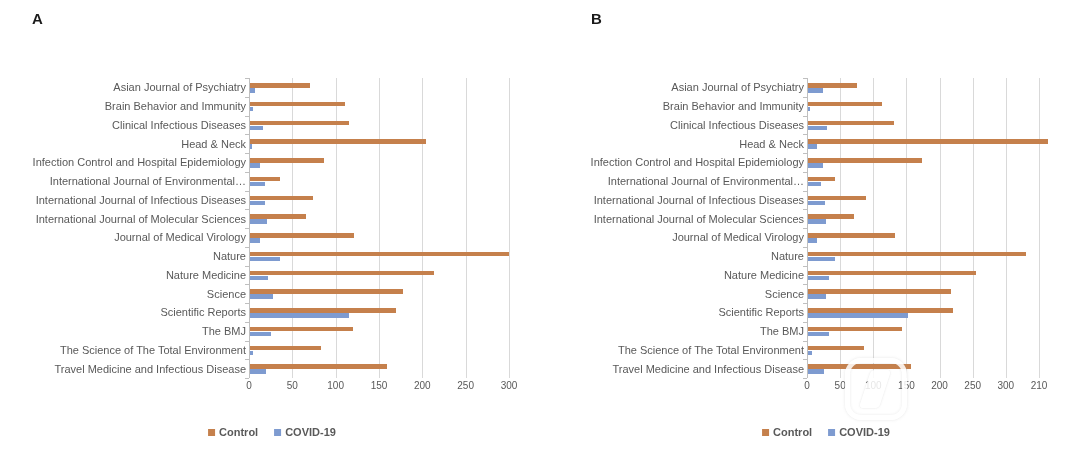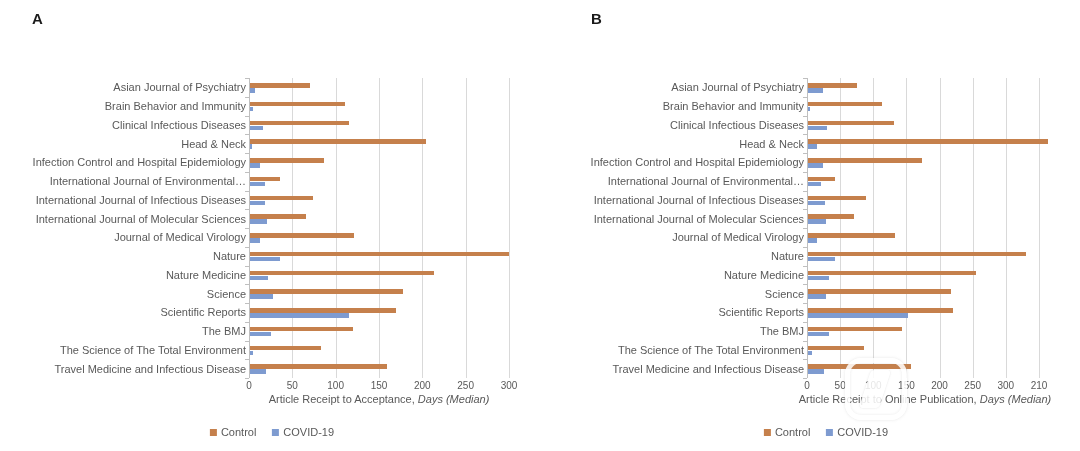--- a/index.html
+++ b/index.html
@@ -25,21 +25,21 @@
   .cat-tick{position:absolute;width:4px;height:1px;background:#BFBFBF;left:-4px;}
   .bar{position:absolute;left:1px;}
   .tick-label{
     position:absolute;transform:translateX(-50%);font-size:10px;color:#595959;white-space:nowrap;
   }
   .x-title{
     position:absolute;transform:translateX(-50%);font-size:11px;color:#595959;white-space:nowrap;
   }
   .x-title .it{font-style:italic;}
   .legend{
-    position:absolute;transform:translateX(-50%);display:flex;gap:16px;align-items:center;
+    position:absolute;transform:translateX(-50%);display:flex;gap:16px;align-items:center;font-weight:bold;
   }
   .legend-item{display:flex;align-items:center;gap:4px;}
   .legend-swatch{width:7px;height:7px;}
   .legend-label{font-size:11px;color:#595959;}
   
   .watermark{position:absolute;left:845px;top:352px;width:235px;height:80px;pointer-events:none;}
   .wm-logo{
     position:absolute;left:0;top:6px;width:52px;height:52px;
     border:5px solid rgba(255,255,255,0.85);border-radius:16px;
     box-shadow:0 0 3px rgba(150,150,150,0.25), inset 0 0 3px rgba(150,150,150,0.2);
@@ -142,21 +142,20 @@
         <div class="bar" style="top: 286.25px; height: 4.6px; width: 136.933px; background: rgb(197, 128, 76);"></div>
         <div class="bar" style="top: 291.35px; height: 4.6px; width: 16.4667px; background: rgb(126, 155, 208);"></div>
       </div>
       <div class="tick-label" style="left: 249px; top: 380px;">0</div>
       <div class="tick-label" style="left: 292.333px; top: 380px;">50</div>
       <div class="tick-label" style="left: 335.667px; top: 380px;">100</div>
       <div class="tick-label" style="left: 379px; top: 380px;">150</div>
       <div class="tick-label" style="left: 422.333px; top: 380px;">200</div>
       <div class="tick-label" style="left: 465.667px; top: 380px;">250</div>
       <div class="tick-label" style="left: 509px; top: 380px;">300</div>
-      <div class="x-title" style="left: 379px; top: 393px;"><span>Article Receipt to Acceptance, </span><span class="it">Days (Median)</span></div>
       <div class="legend" style="left: 272px; top: 426px;">
         <div class="legend-item">
           <span class="legend-swatch" style="background: rgb(197, 128, 76);"></span>
           <span class="legend-label">Control</span>
         </div>
         <div class="legend-item">
           <span class="legend-swatch" style="background: rgb(126, 155, 208);"></span>
           <span class="legend-label">COVID-19</span>
         </div>
       </div>
@@ -238,21 +237,20 @@
         <div class="bar" style="top: 291.35px; height: 4.6px; width: 15.9086px; background: rgb(126, 155, 208);"></div>
       </div>
       <div class="tick-label" style="left: 267px; top: 380px;">0</div>
       <div class="tick-label" style="left: 300.143px; top: 380px;">50</div>
       <div class="tick-label" style="left: 333.286px; top: 380px;">100</div>
       <div class="tick-label" style="left: 366.429px; top: 380px;">150</div>
       <div class="tick-label" style="left: 399.571px; top: 380px;">200</div>
       <div class="tick-label" style="left: 432.714px; top: 380px;">250</div>
       <div class="tick-label" style="left: 465.857px; top: 380px;">300</div>
       <div class="tick-label" style="left: 499px; top: 380px;">210</div>
-      <div class="x-title" style="left: 385px; top: 393px;"><span>Article Receipt to Online Publication, </span><span class="it">Days (Median)</span></div>
       <div class="legend" style="left: 286px; top: 426px;">
         <div class="legend-item">
           <span class="legend-swatch" style="background: rgb(197, 128, 76);"></span>
           <span class="legend-label">Control</span>
         </div>
         <div class="legend-item">
           <span class="legend-swatch" style="background: rgb(126, 155, 208);"></span>
           <span class="legend-label">COVID-19</span>
         </div>
       </div>

